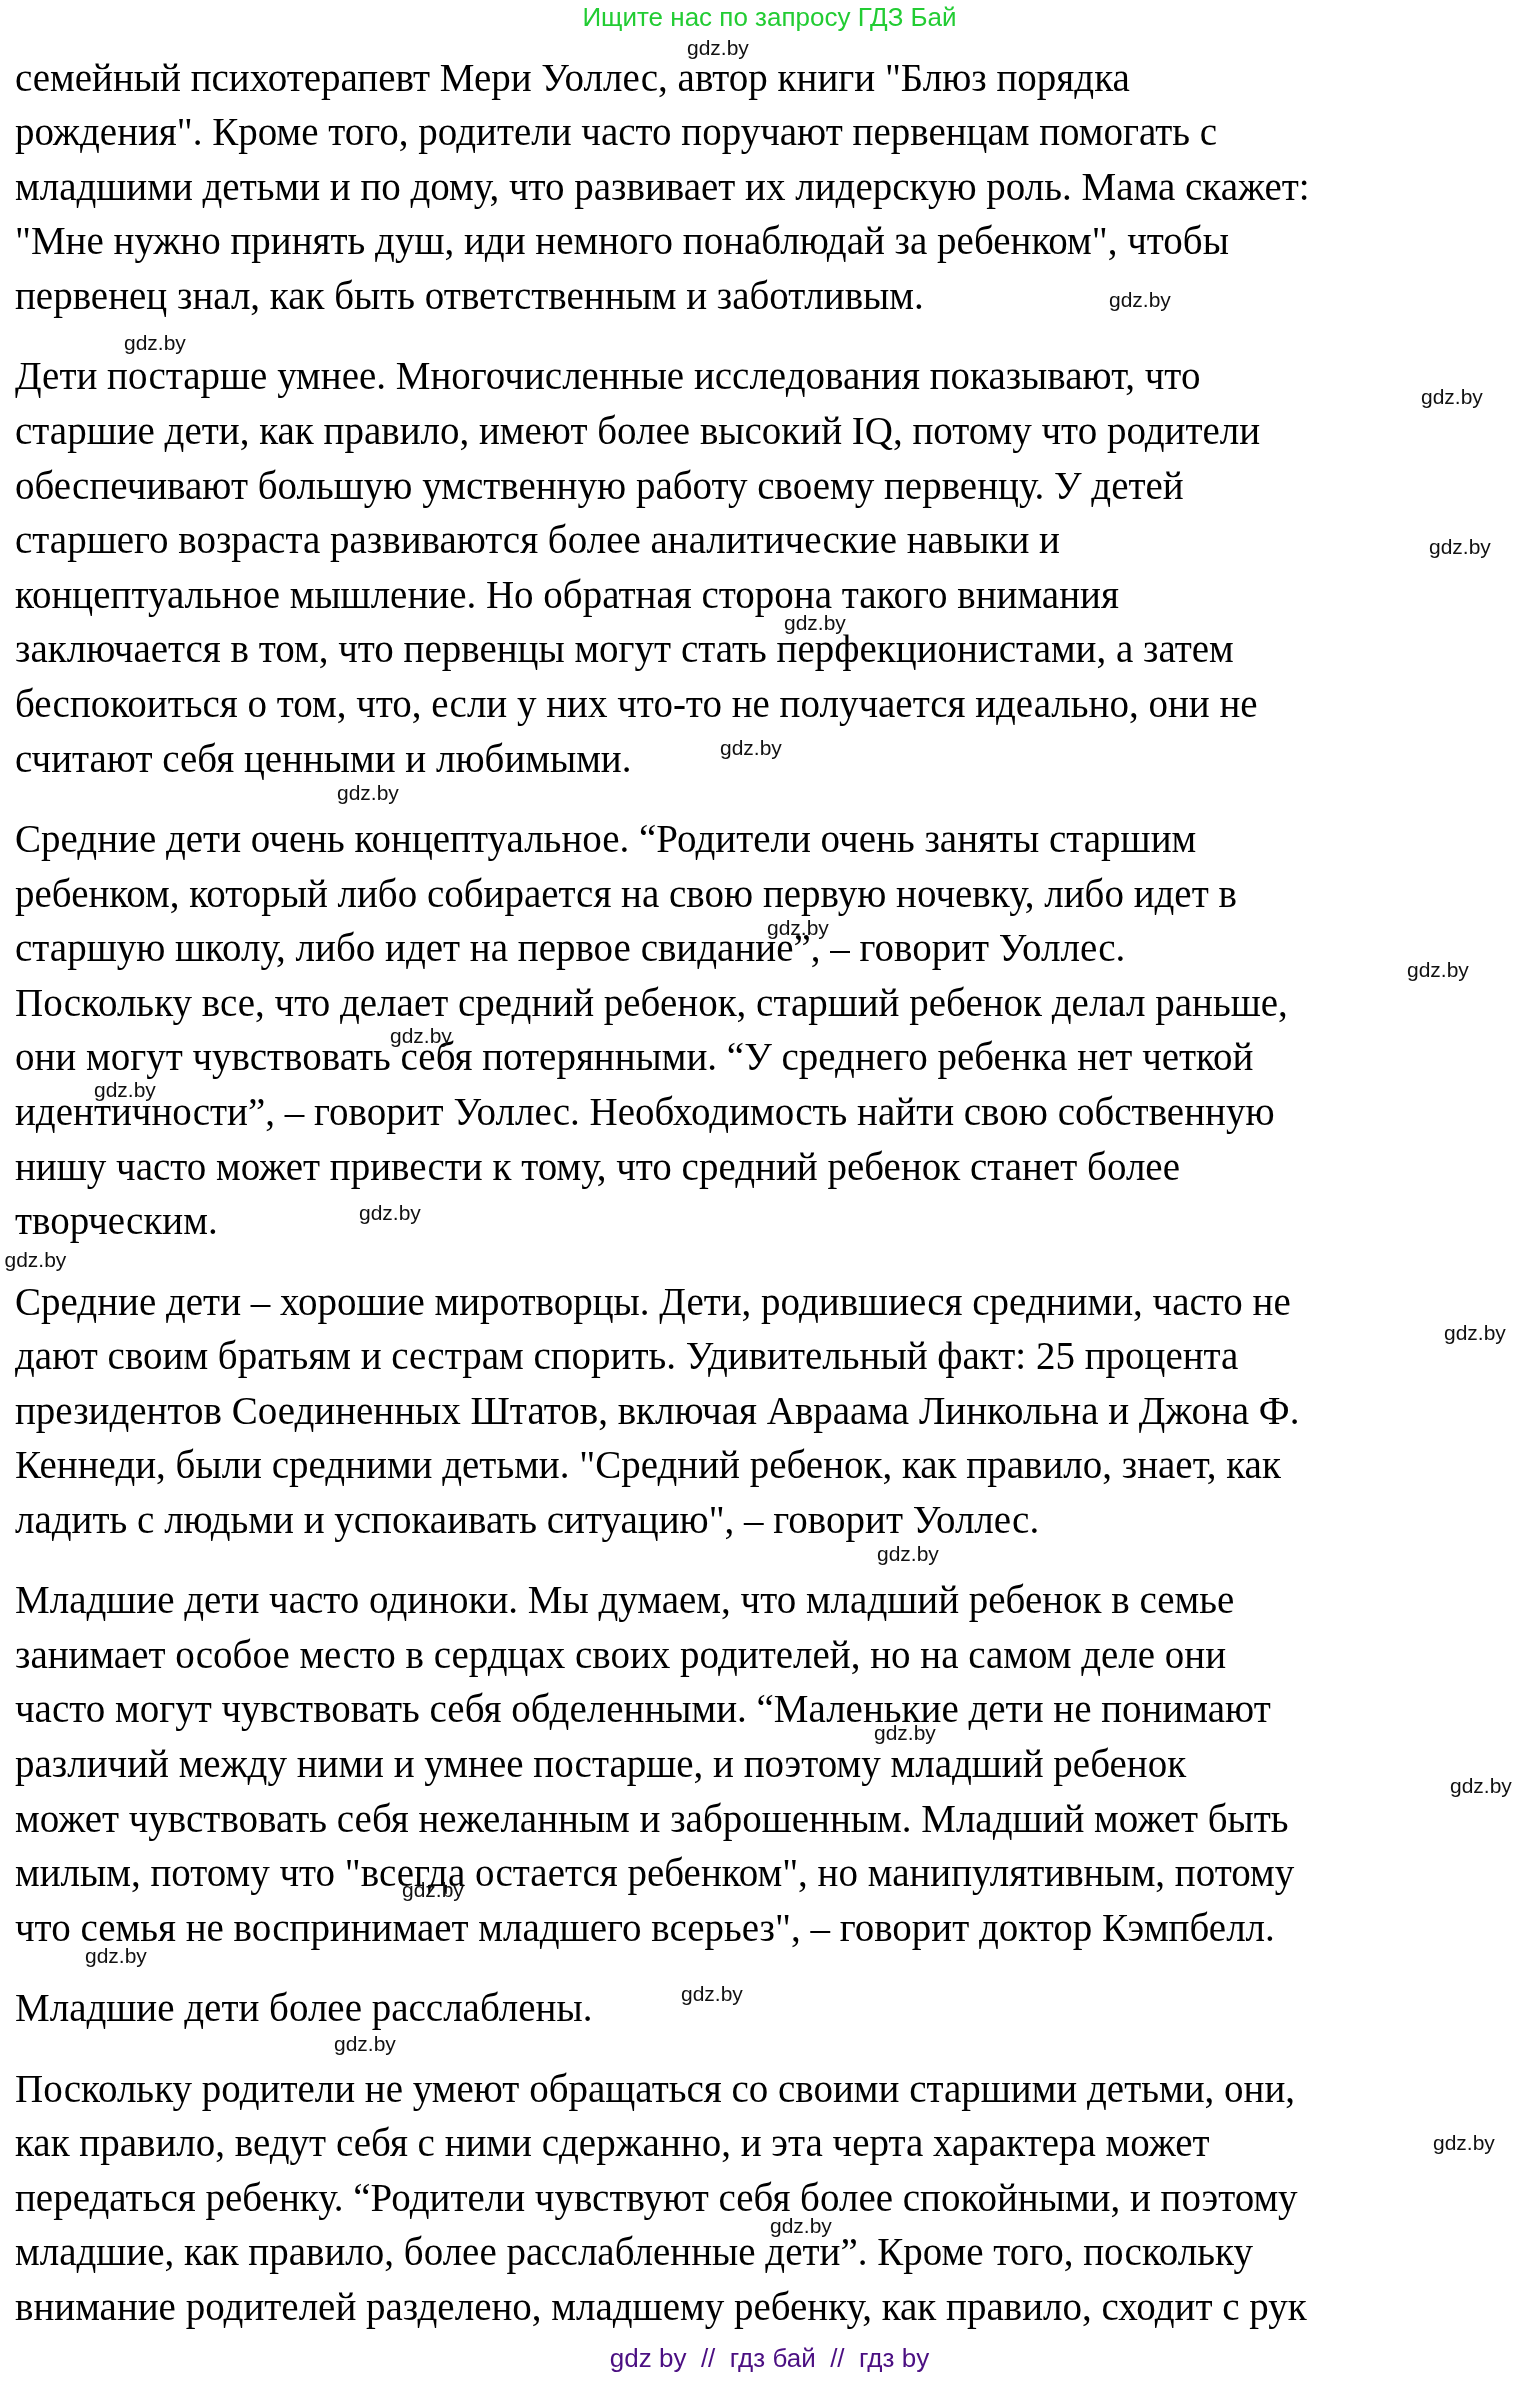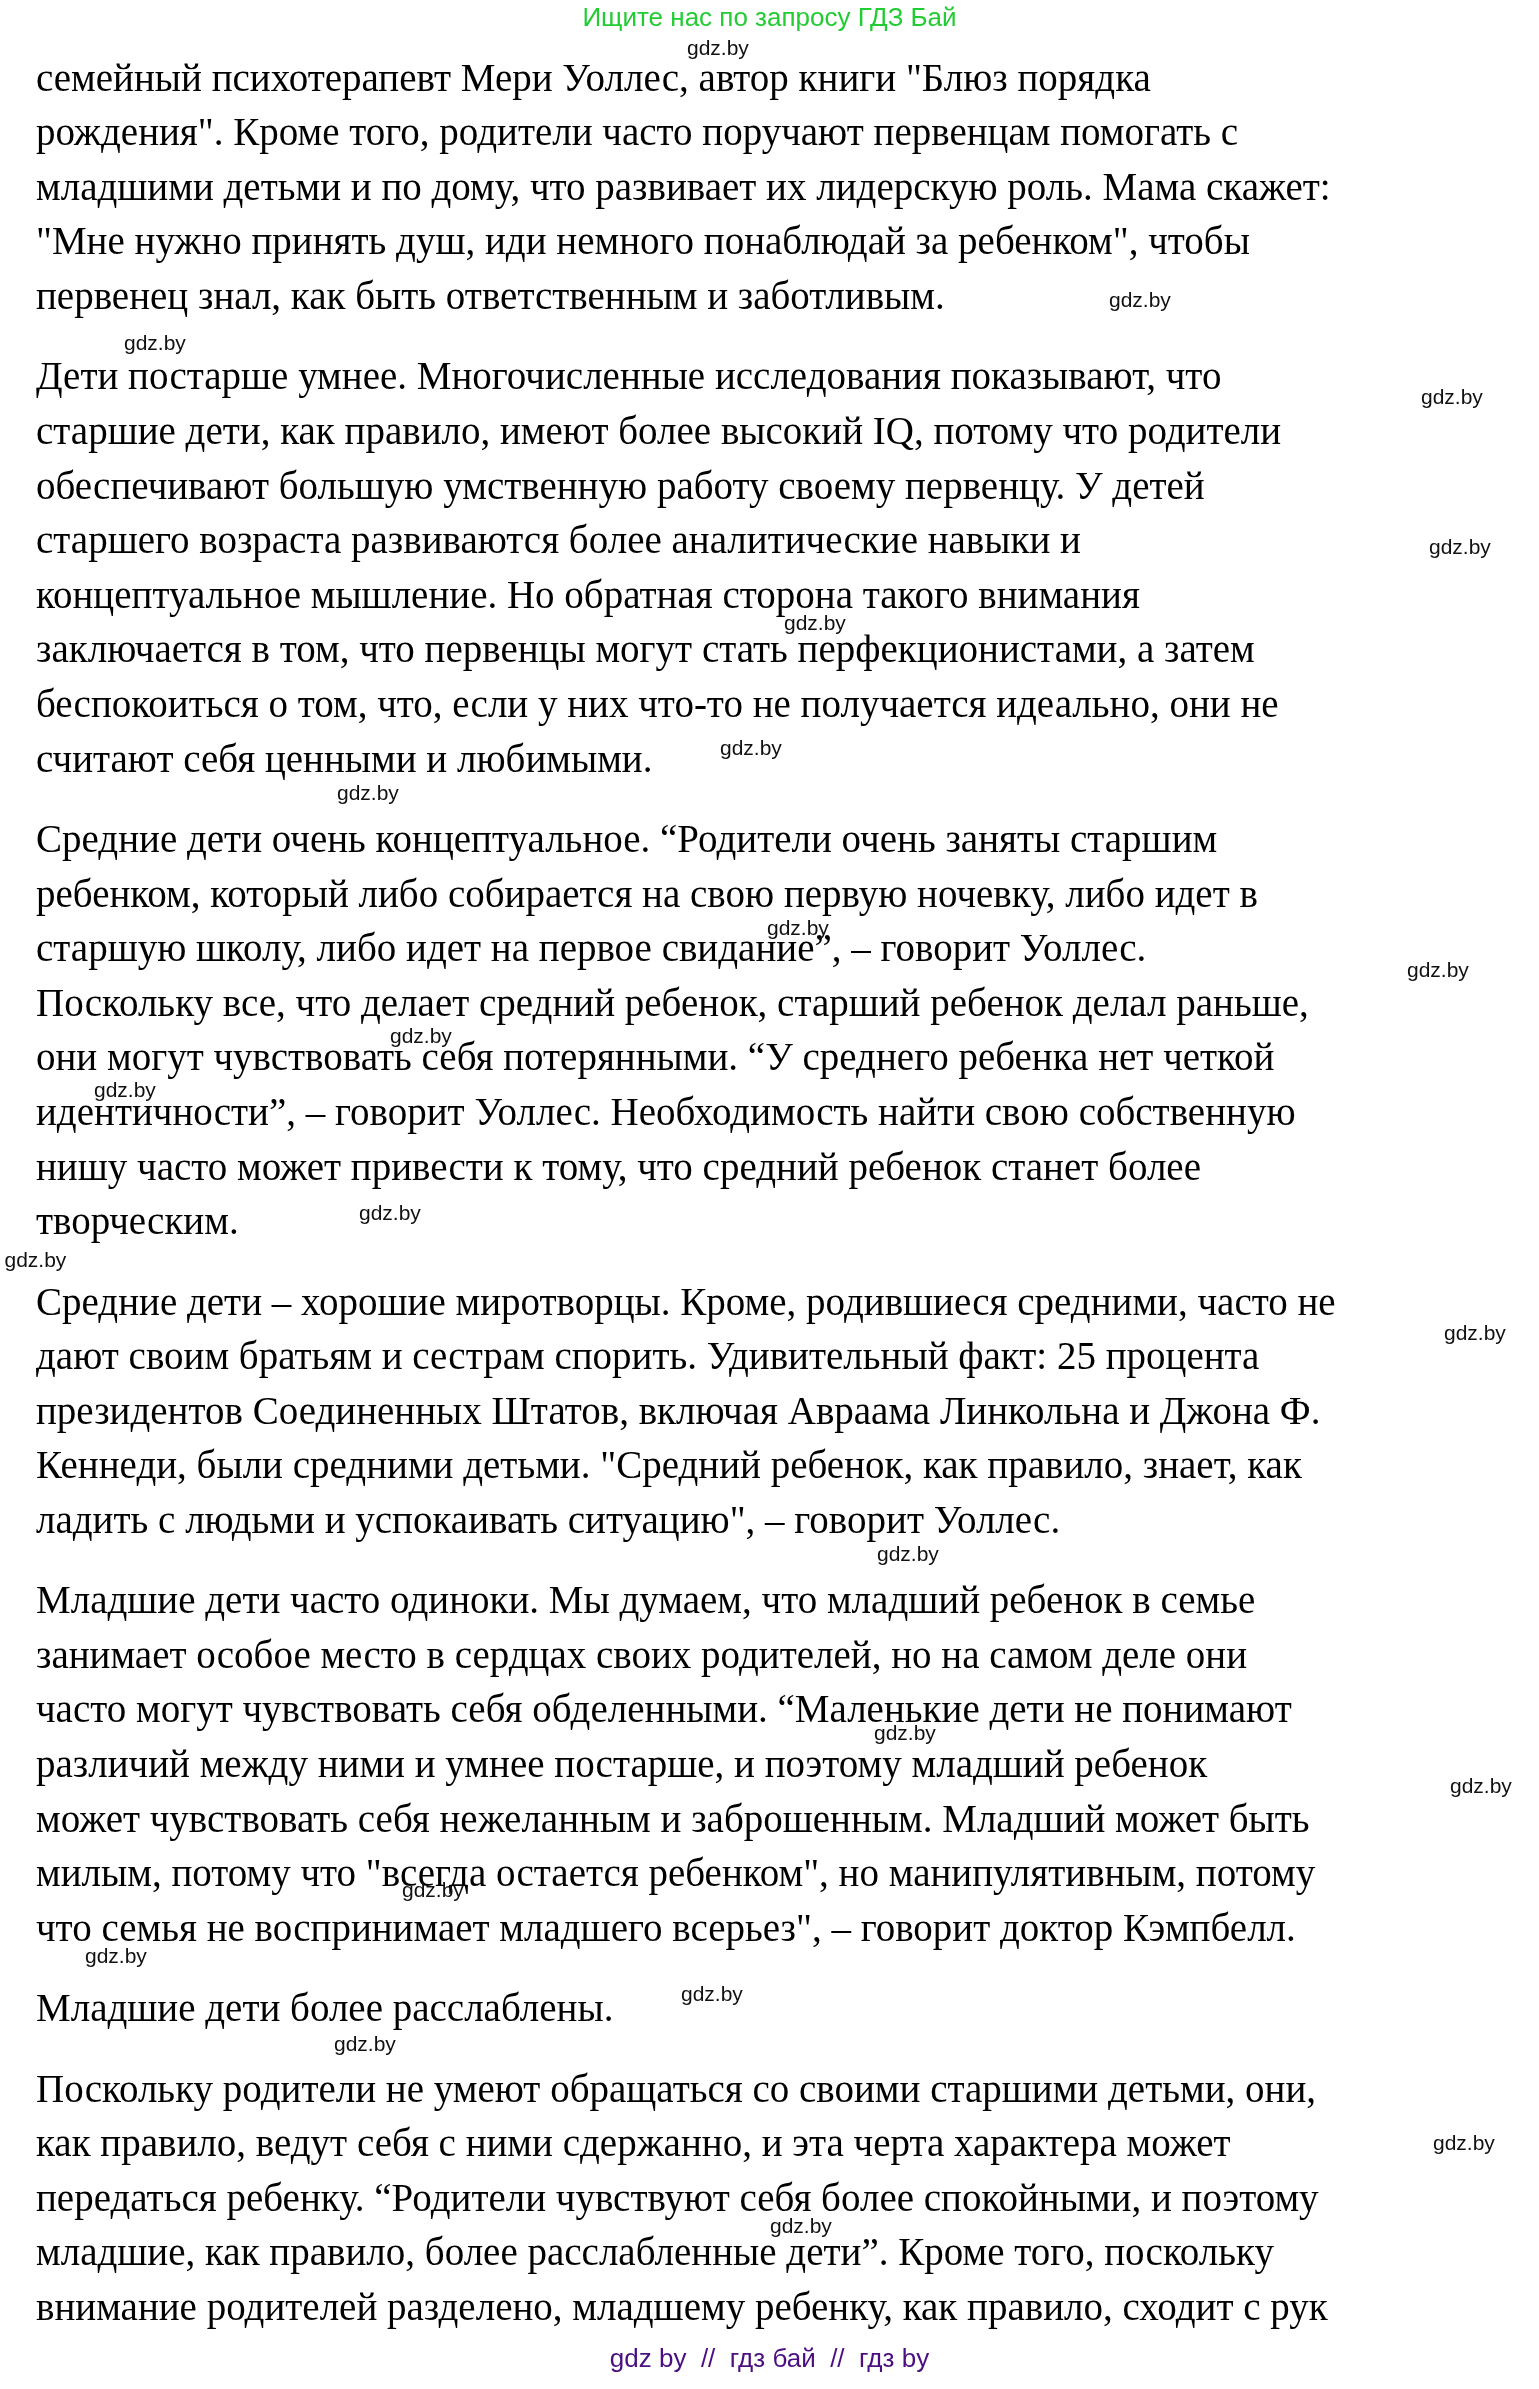--- a/index.html
+++ b/index.html
@@ -8,21 +8,21 @@
     position:absolute; left:0; top:1.5px; width:1539px; text-align:center;
     font-family:"Liberation Sans", sans-serif; font-size:26px; line-height:30px;
     color:#22cc33;
   }
   .footer {
     position:absolute; left:0; top:2342px; width:1539px; text-align:center;
     font-family:"Liberation Sans", sans-serif; font-size:26px; line-height:33px;
     color:#4b0f82; white-space:pre;
   }
   .line {
-    position:absolute; left:36px;
+    position:absolute; left:15px;
     font-family:"Liberation Serif", serif; font-size:39px; line-height:45px;
     color:#000000; white-space:nowrap;
   }
   .wm {
     position:absolute;
     font-family:"Liberation Sans", sans-serif; font-size:21px; line-height:23px;
     color:#111111; white-space:nowrap;
   }
 </style>
 </head>
@@ -47,21 +47,21 @@
 
 <div class="line" style="top:816px">Средние дети очень концептуальное. “Родители очень заняты старшим</div>
 <div class="line" style="top:871px">ребенком, который либо собирается на свою первую ночевку, либо идет в</div>
 <div class="line" style="top:925px">старшую школу, либо идет на первое свидание”, – говорит Уоллес.</div>
 <div class="line" style="top:980px">Поскольку все, что делает средний ребенок, старший ребенок делал раньше,</div>
 <div class="line" style="top:1034px">они могут чувствовать себя потерянными. “У среднего ребенка нет четкой</div>
 <div class="line" style="top:1089px">идентичности”, – говорит Уоллес. Необходимость найти свою собственную</div>
 <div class="line" style="top:1144px">нишу часто может привести к тому, что средний ребенок станет более</div>
 <div class="line" style="top:1198px">творческим.</div>
 
-<div class="line" style="top:1279px">Средние дети – хорошие миротворцы. Кроме, родившиеся средними, часто не</div>
+<div class="line" style="top:1279px">Средние дети – хорошие миротворцы. Дети, родившиеся средними, часто не</div>
 <div class="line" style="top:1333px">дают своим братьям и сестрам спорить. Удивительный факт: 25 процента</div>
 <div class="line" style="top:1388px">президентов Соединенных Штатов, включая Авраама Линкольна и Джона Ф.</div>
 <div class="line" style="top:1442px">Кеннеди, были средними детьми. "Средний ребенок, как правило, знает, как</div>
 <div class="line" style="top:1497px">ладить с людьми и успокаивать ситуацию", – говорит Уоллес.</div>
 
 <div class="line" style="top:1577px">Младшие дети часто одиноки. Мы думаем, что младший ребенок в семье</div>
 <div class="line" style="top:1632px">занимает особое место в сердцах своих родителей, но на самом деле они</div>
 <div class="line" style="top:1686px">часто могут чувствовать себя обделенными. “Маленькие дети не понимают</div>
 <div class="line" style="top:1741px">различий между ними и умнее постарше, и поэтому младший ребенок</div>
 <div class="line" style="top:1796px">может чувствовать себя нежеланным и заброшенным. Младший может быть</div>

